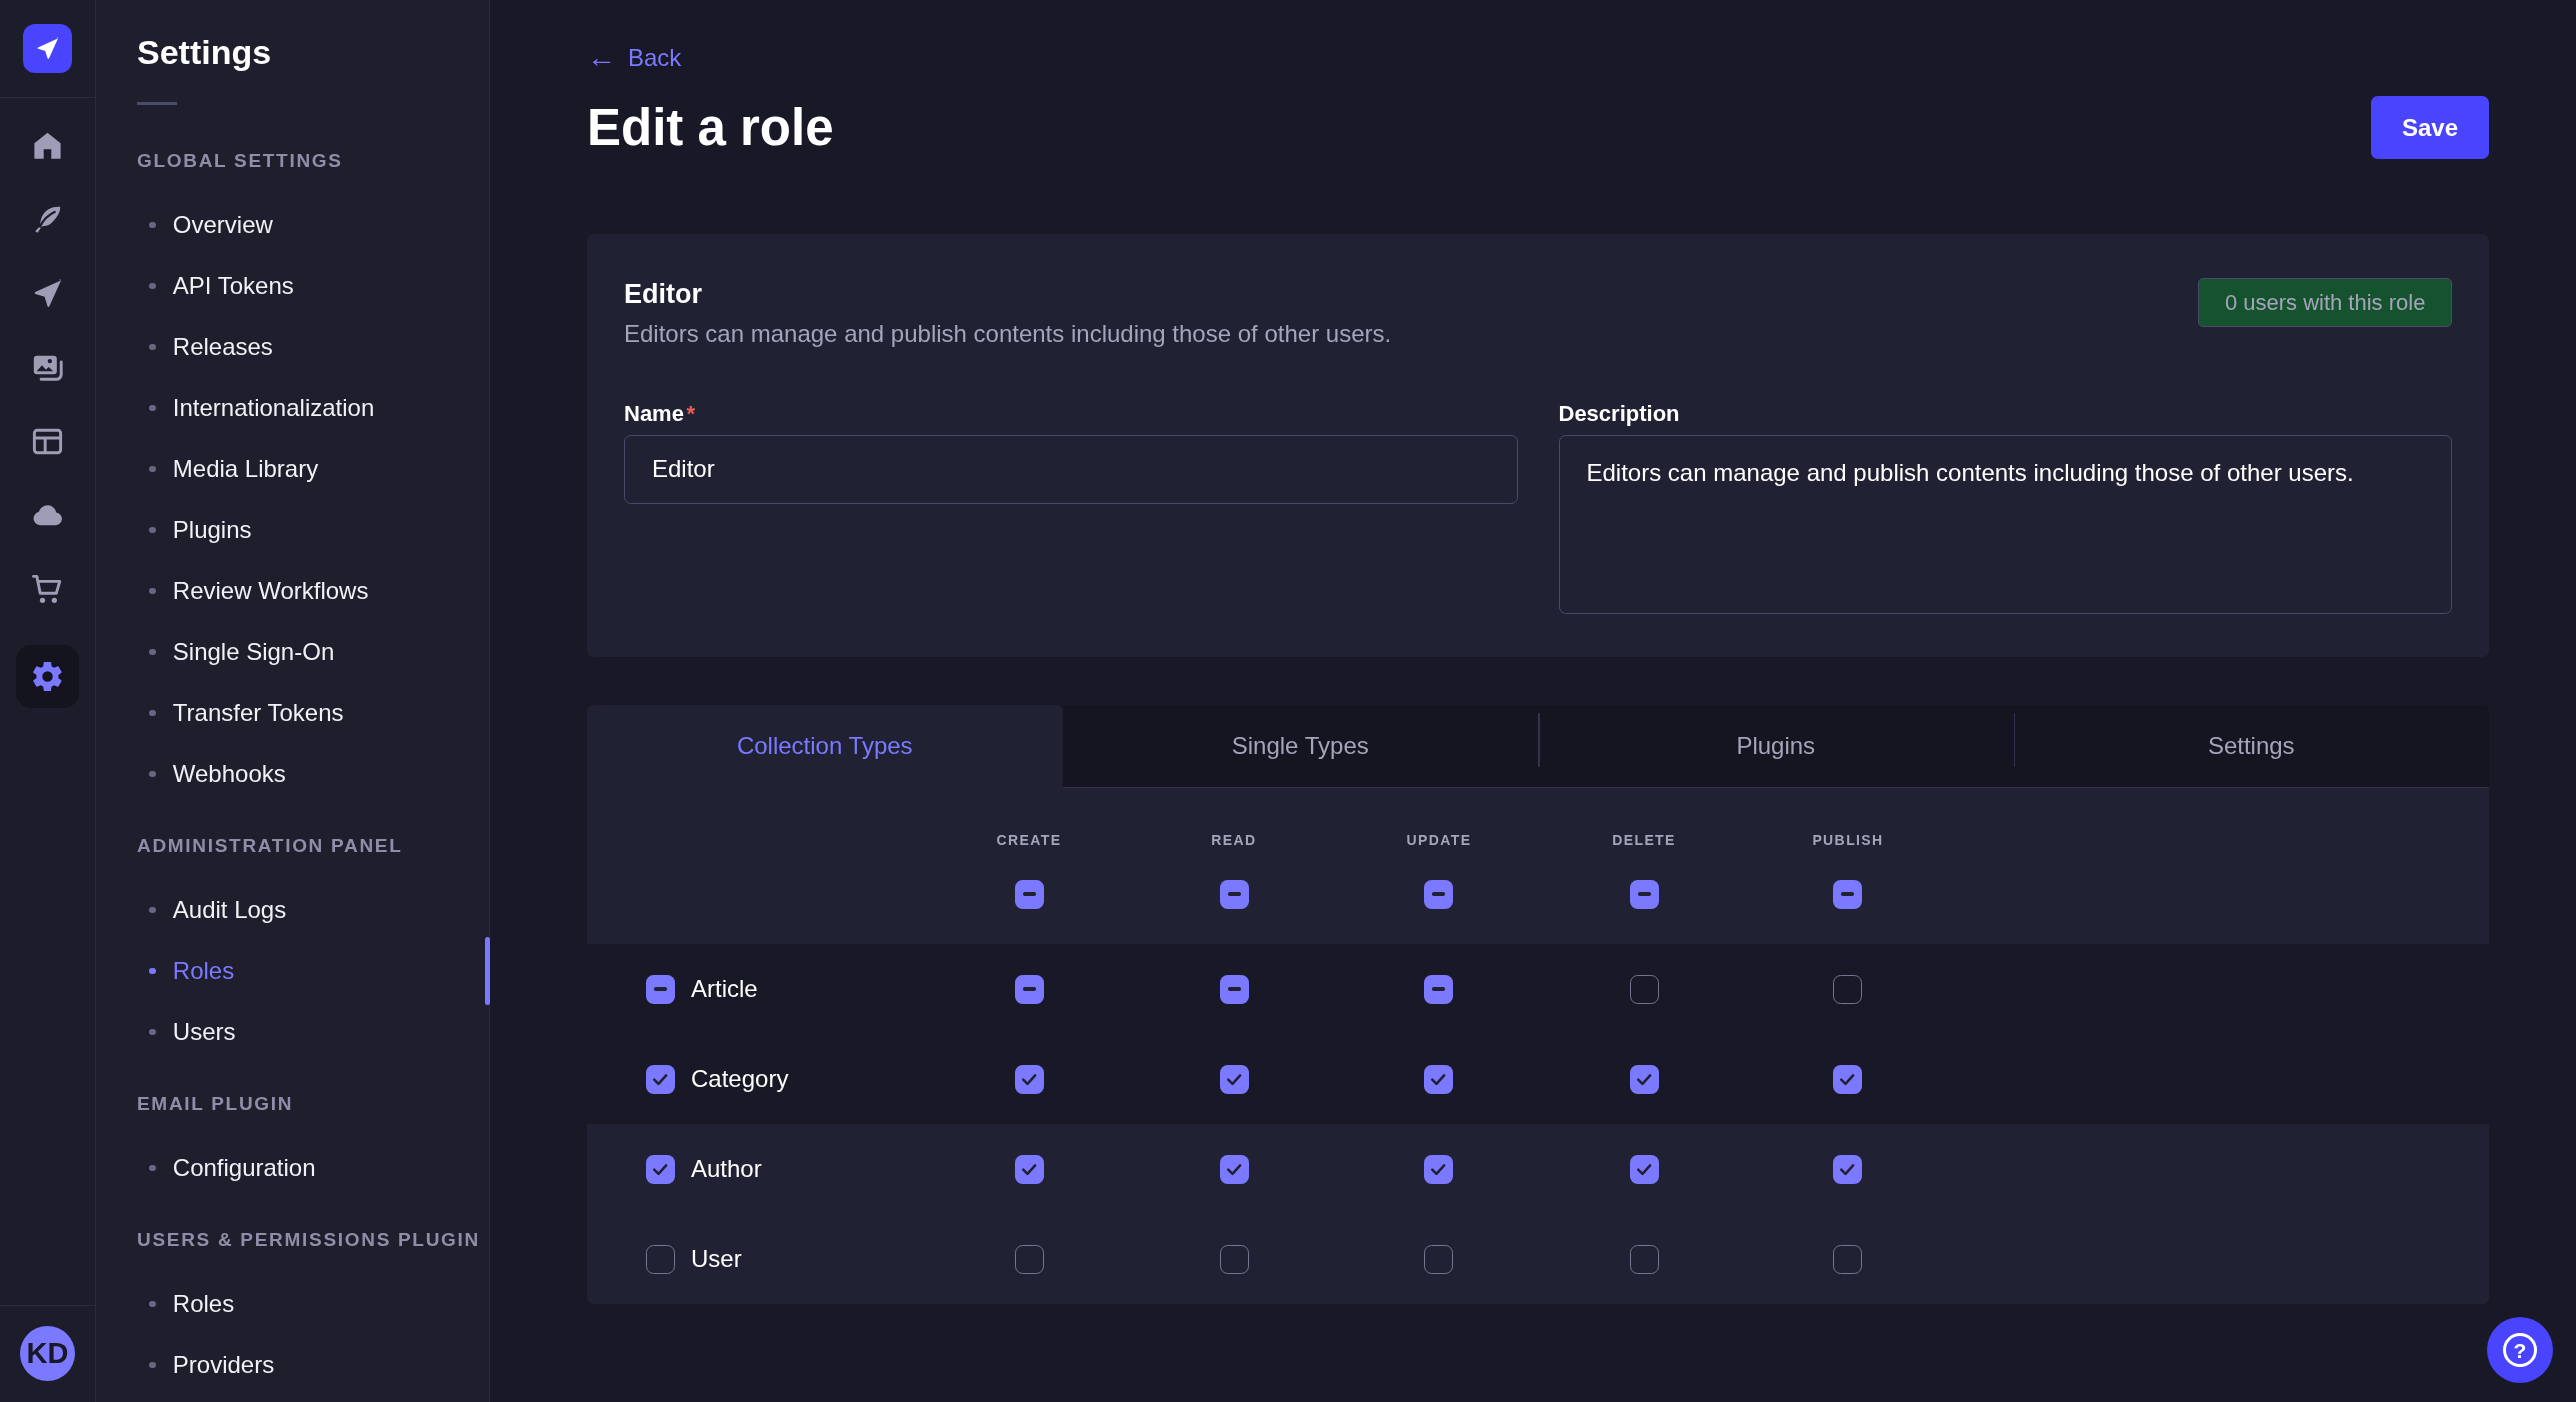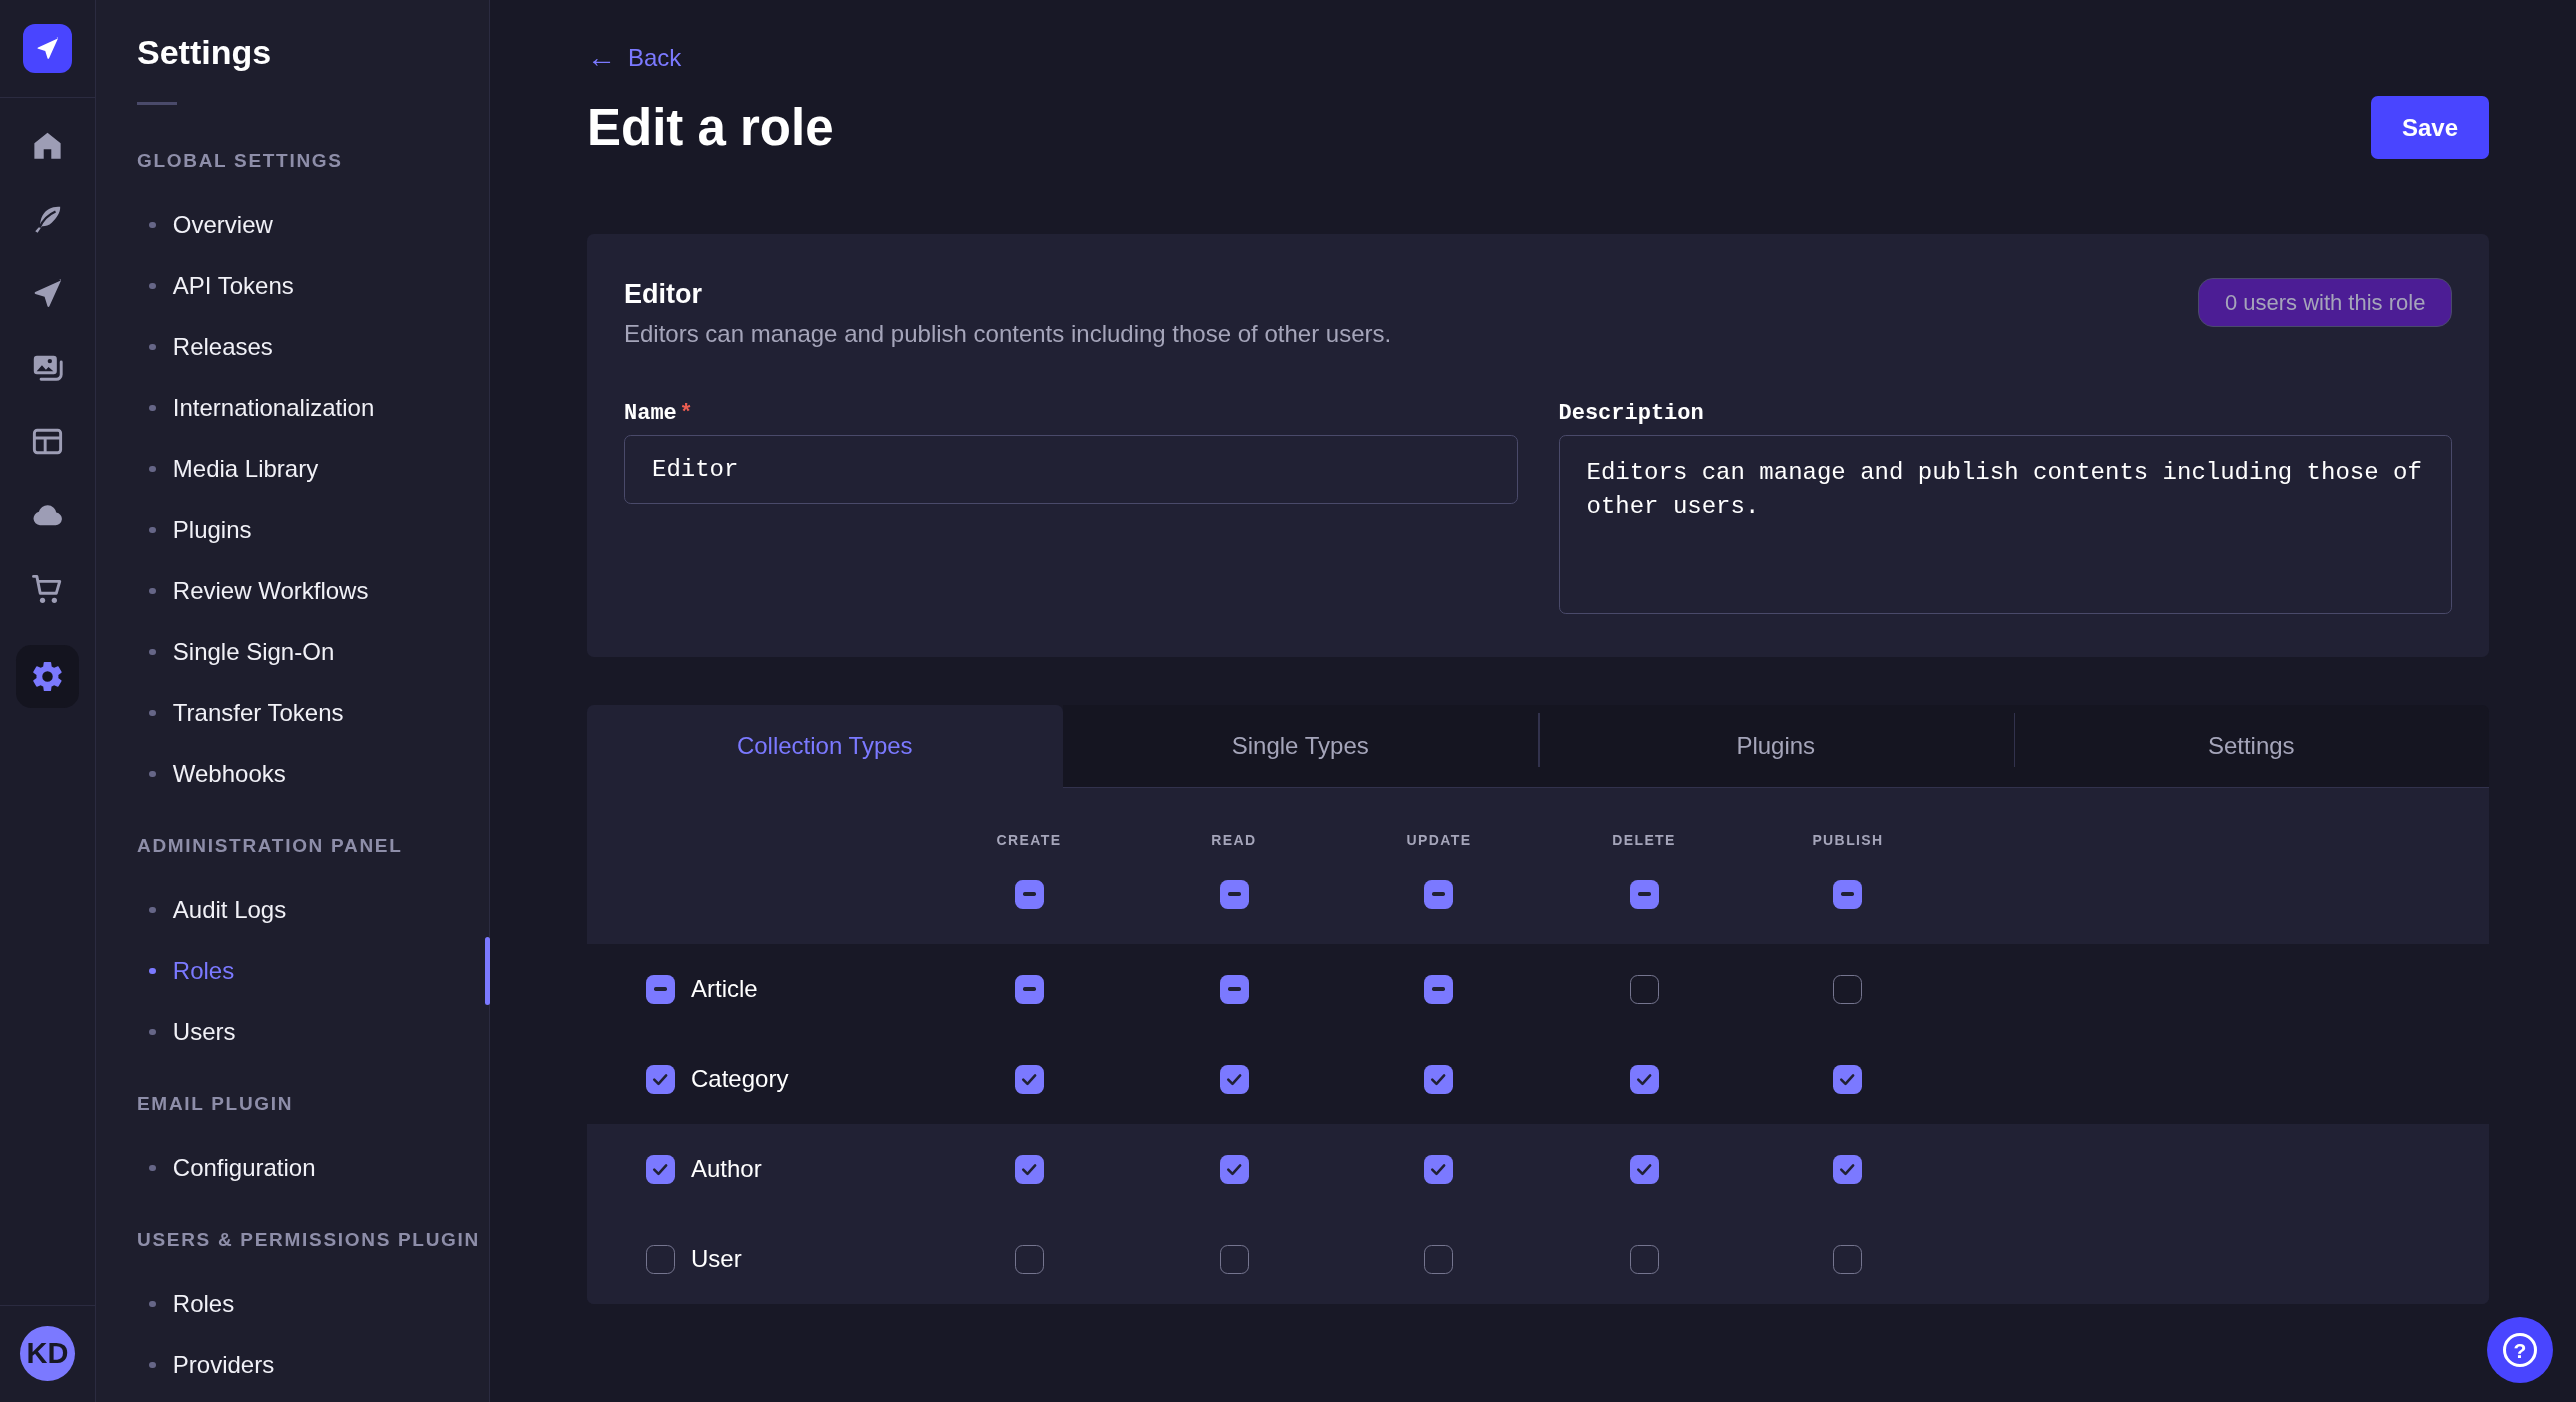--- a/index.html
+++ b/index.html
@@ -50,23 +50,23 @@
   .page-title { font-size:51px; font-weight:600; line-height:63px; color:#fff; }
   .save-btn { height:63px; padding:0 31px; background:#4945ff; border:none; border-radius:6.8px;
     color:#fff; font-size:24px; font-weight:600; font-family:inherit; cursor:pointer; }
   .page-sub { margin-top:10.2px; font-size:27px; line-height:29px; color:#a5a5ba; }
 
   
   .role-card { margin-top:75px; background:#212134; border-radius:6.8px; padding:44px 37px 43px; }
   .role-head { display:flex; justify-content:space-between; align-items:flex-start; }
   .role-title { font-size:27px; font-weight:600; line-height:32px; color:#fff; }
   .role-sub { margin-top:8.5px; font-size:24px; line-height:29px; color:#a5a5ba; }
-  .users-badge { height:49px; display:flex; align-items:center; padding:0 25.6px; background:#4c1d95;
-    border:0.9px solid #4a4a6a; border-radius:15px; font-size:22px; font-weight:500; color:#a5a5ba; cursor:pointer; }
-  .fields { margin-top:53px; display:grid; grid-template-columns:1fr 1fr; gap:41px;font-family:Liberation Mono, monospace; }
+  .users-badge { height:49px; display:flex; align-items:center; padding:0 25.6px; background:#14532d;
+    border:0.9px solid #4a4a6a; border-radius:5px; font-size:22px; font-weight:500; color:#a5a5ba; cursor:pointer; }
+  .fields { margin-top:53px; display:grid; grid-template-columns:1fr 1fr; gap:41px; }
   .f-label { font-size:22px; font-weight:600; color:#fff; line-height:25.6px; }
   .req { color:#ee5e52; margin-left:2.6px; }
   .text-input { margin-top:8.5px; width:100%; height:69px; background:transparent; border:0.9px solid #4a4a6a;
     border-radius:6.8px; color:#fff; font-size:24px; font-family:inherit; padding:0 27px; outline:none; }
   .textarea-box { margin-top:8.5px; width:100%; height:179px; border:0.9px solid #4a4a6a; border-radius:6.8px;
     font-size:24px; line-height:34px; color:#fff; padding:20.4px 27px; cursor:text; }
 
   
   .perm-wrap { margin-top:48px; }
   .tabs { display:flex; height:83px; position:relative; }

